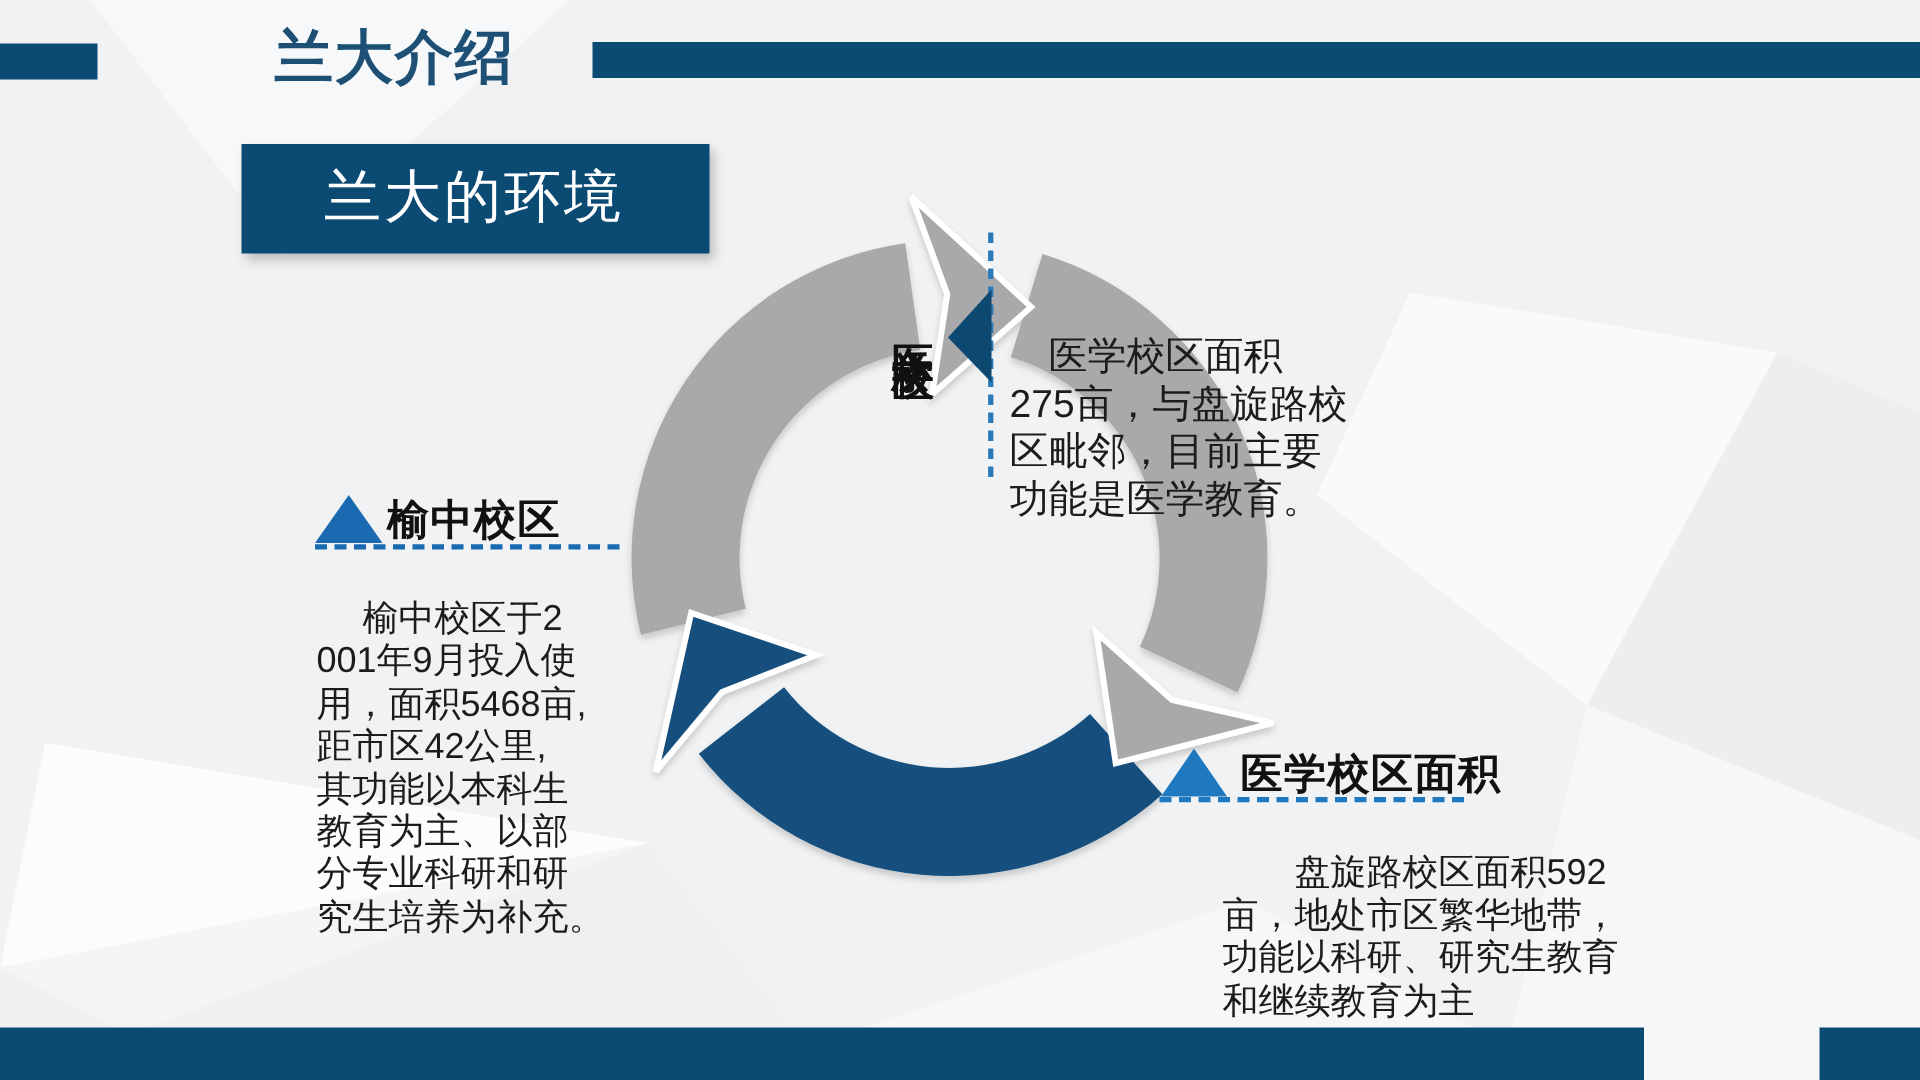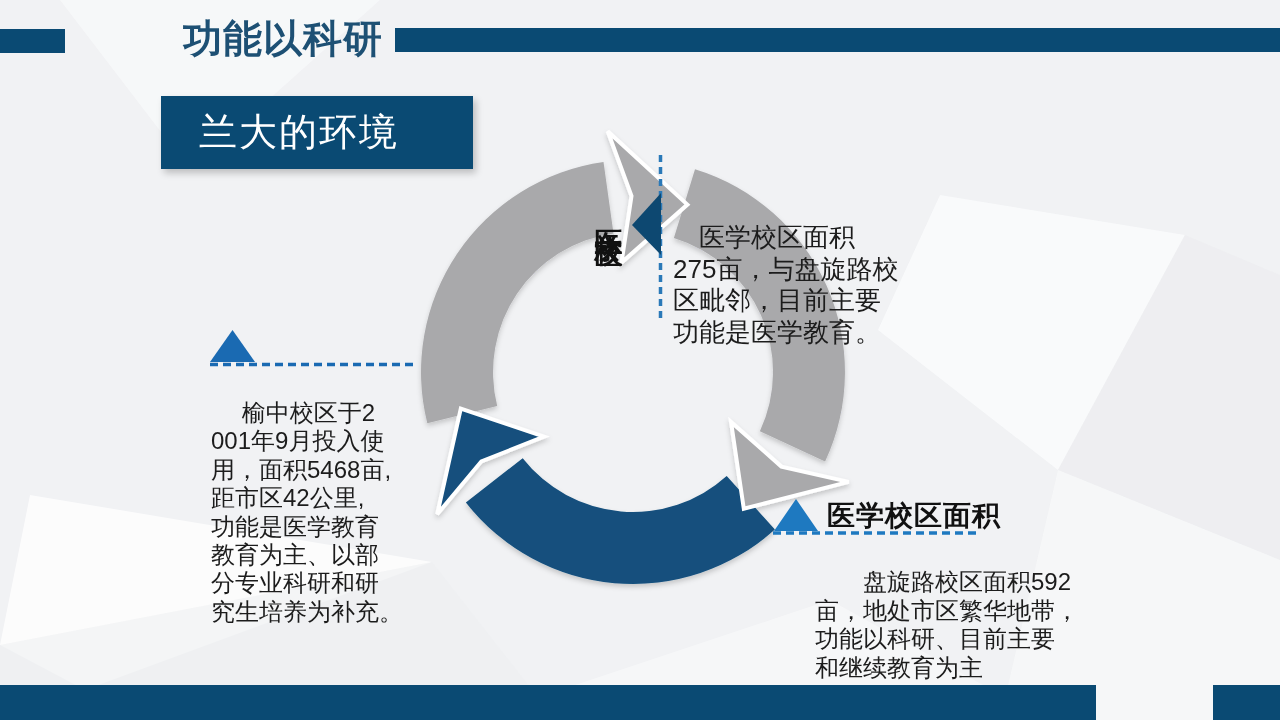--- a/index.html
+++ b/index.html
@@ -16,21 +16,21 @@
     font-size:39px;font-weight:600;color:var(--title-text,#1d5074);letter-spacing:1px;
   }
   .accent-bar{position:absolute;left:395px;top:28px;width:885px;height:24px;background:var(--dark-blue,#0a4a73);}
   
   .title-box{
     position:absolute;left:161px;top:96px;width:312px;height:73px;
     background:var(--dark-blue,#0a4a73);
     box-shadow:3px 4px 7px rgba(0,0,0,.22);
   }
   .title-box span{
-    display:block;padding-left:38px;line-height:73px;
+    display:block;padding-left:55px;line-height:73px;
     font-size:38px;font-weight:500;color:#ffffff;letter-spacing:2px;
   }
   
   .arc-gray{fill:var(--arc-gray,#a9a9ab);}
   .arc-blue{fill:var(--arc-blue,#134f7d);}
   .chev{stroke:#ffffff;stroke-width:4;stroke-linejoin:miter;}
   .tri-medical{fill:var(--tri-medical,#0d4871);}
   .tri-yz{fill:var(--tri-yuzhong,#1a6ab2);}
   .tri-px{fill:var(--tri-panxuan,#1e79c0);}
   .dash-v{stroke:var(--dash-medical,#2a79b8);stroke-width:3.5;stroke-dasharray:7 5;fill:none;}
@@ -66,21 +66,21 @@
     <polygon points="60,0 380,0 190,170" fill="#f8f9fa" opacity="0.8"></polygon>
     <polygon points="940,195 1185,235 1058,470 878,330" fill="#fafbfc" opacity="0.9"></polygon>
     <polygon points="1185,235 1280,275 1280,560 1058,470" fill="#ededef" opacity="0.7"></polygon>
     <polygon points="1058,470 1280,560 1280,720 1000,720" fill="#f6f7f8" opacity="0.9"></polygon>
     <polygon points="30,495 432,562 85,690 0,645" fill="#ffffff" opacity="0.75"></polygon>
     <polygon points="0,645 432,562 540,700 0,700" fill="#eceef0" opacity="0.55"></polygon>
     <polygon points="560,690 830,600 1010,700" fill="#f7f8f9" opacity="0.8"></polygon>
   </svg>
 
   <div class="accent-left"></div>
-  <div class="page-title">功能以科研</div>
+  <div class="page-title">兰大介绍</div>
   <div class="accent-bar"></div>
 
   <div class="title-box">
     <span>兰大的环境</span>
   </div>
 
   <svg width="1280" height="720" viewBox="0 0 1280 720">
     <defs>
       <filter id="ds" x="-20%" y="-20%" width="140%" height="140%">
         <feDropShadow dx="0" dy="3" stdDeviation="2.5" flood-color="#000" flood-opacity="0.18"></feDropShadow>
@@ -104,30 +104,31 @@
     <polygon points="796,499 774,531 818,531" class="tri-px"></polygon>
     <line x1="773" y1="533" x2="977" y2="533" class="dash-px"></line>
   </svg>
 
   <div class="v-label">医学校区</div>
   <div class="body-text txt-medical">　医学校区面积
 275亩，与盘旋路校
 区毗邻，目前主要
 功能是医学教育。</div>
 
+  <div class="campus-label label-yz">榆中校区</div>
   <div class="body-text txt-yz">　 榆中校区于2
 001年9月投入使
 用，面积5468亩,
 距市区42公里,
-功能是医学教育
+其功能以本科生
 教育为主、以部
 分专业科研和研
 究生培养为补充。</div>
 
   <div class="campus-label label-px">医学校区面积</div>
   <div class="body-text txt-px">　　盘旋路校区面积592
 亩，地处市区繁华地带，
-功能以科研、目前主要
+功能以科研、研究生教育
 和继续教育为主</div>
 
   <div class="footer-main"></div>
   <div class="footer-end"></div>
 </div>
 
 </body></html>

